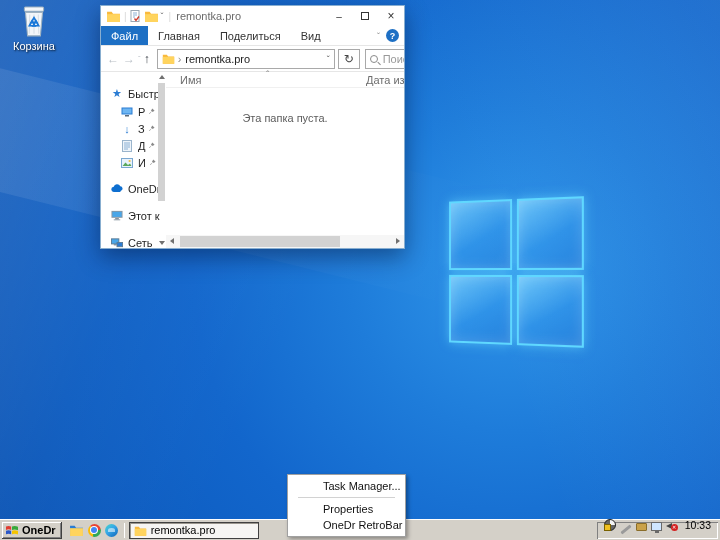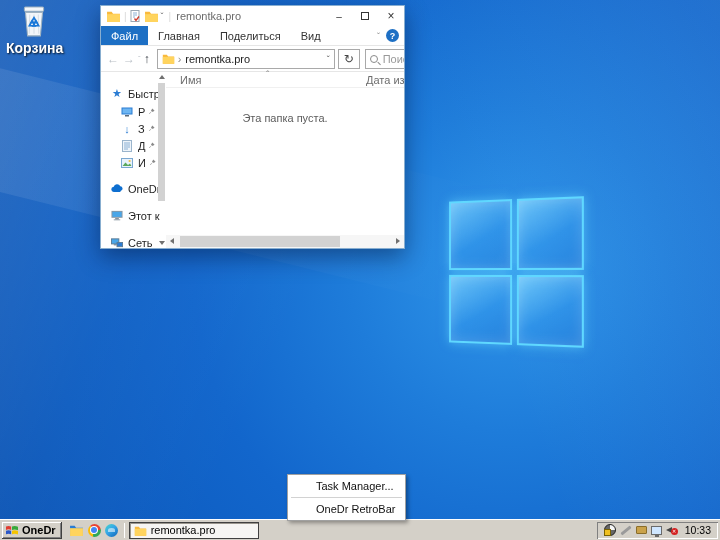--- a/index.html
+++ b/index.html
@@ -18,21 +18,21 @@
   .winlogo { position:absolute; left:444px; top:199px; width:140px; height:146px;
     transform: perspective(520px) rotateY(-16deg); display:grid;
     grid-template-columns:1fr 1fr; grid-template-rows:1fr 1fr; gap:5px; }
   .winlogo .pane { border:2px solid #5fd8ff;
     background: linear-gradient(150deg, rgba(130,215,255,0.75), rgba(50,150,235,0.55) 55%, rgba(35,125,218,0.65));
     box-shadow: 0 0 10px rgba(110,220,255,0.55), inset 0 0 14px rgba(255,255,255,0.18); }
 
   
   .desk-icon { position:absolute; left:6px; top:6px; width:56px; text-align:center; color:#fff; }
   .desk-icon .glyph { width:30px; height:32px; margin:0 auto 2px; display:block; }
-  .desk-icon .lbl { text-shadow: 1px 1px 2px rgba(0,0,0,0.85); font-size:14px;font-weight:bold; }
+  .desk-icon .lbl { text-shadow: 1px 1px 2px rgba(0,0,0,0.85); font-size:11px; }
 
   
   .window { position:absolute; left:100px; top:5px; width:305px; height:244px;
     background:#fff; border:1px solid #88aed0; box-shadow: 0 8px 22px rgba(0,15,50,0.45);
     display:flex; flex-direction:column; overflow:hidden; }
   .titlebar { height:20px; display:flex; align-items:center; padding-left:5px; flex:0 0 auto; }
   .titlebar .sep { color:#d8d8d8; margin:0 3px; font-size:10px; }
   .titlebar .ttl { color:#6b6b6b; margin-left:2px; white-space:nowrap; }
   .titlebar .spacer { flex:1; }
   .cap-btn { width:26px; height:20px; display:flex; align-items:center; justify-content:center; color:#333; font-size:10px; }
@@ -101,21 +101,21 @@
   .statusbar .spacer { flex:1; }
   .view-btn { width:18px; height:14px; display:flex; align-items:center; justify-content:center; margin-left:1px; }
   .view-btn.sel { border:1px solid #7ab0e8; background:#e5f1fb; }
   .vb-list { display:flex; flex-direction:column; gap:1px; }
   .vb-list i { display:block; width:9px; height:1.5px; background:#4a78a8; }
   .vb-thumb { width:10px; height:8px; border:1px solid #8aa0b8; background:#dfe9f2; }
 
   
   .ctxmenu { position:absolute; left:287px; top:474px; width:119px; background:#fff;
     border:1px solid #a0a0a0; box-shadow: inset 1px 1px 0 #fff, 2px 2px 4px rgba(0,0,0,0.35);
-    padding:3px 1px; z-index:40; }
+    padding:3px 8px; z-index:40; }
   .ctx-item { height:16px; line-height:16px; padding-left:27px; color:#111; white-space:nowrap; }
   .ctx-sep { border-top:1px solid #d2d2d2; margin:3px 2px; }
 
   
   .taskbar { position:absolute; left:0; bottom:0; width:720px; height:21px; background:#d4d0c8;
     border-top:1px solid #fff; display:flex; align-items:center; padding:0 2px; z-index:30; }
   .raised { box-shadow: inset -1px -1px 0 #404040, inset 1px 1px 0 #fff, inset -2px -2px 0 #808080; }
   .startbtn { height:17px; padding:0 6px 0 3px; display:flex; align-items:center; gap:3px;
     background:#d4d0c8; font-weight:bold; color:#000; flex:0 0 auto; }
   .flag { width:14px; height:12px; display:block; }
@@ -127,21 +127,21 @@
     border-radius:50%; background:#4285f4; box-shadow:0 0 0 1px #fff; }
   .edge { width:13px; height:13px; border-radius:50%;
     background: linear-gradient(140deg, #49d6c9 0%, #35a7e8 45%, #0d63b8 100%); position:relative; }
   .edge::after { content:""; position:absolute; left:3px; top:4px; width:7px; height:4px;
     border-radius:50% 50% 0 0; background:rgba(255,255,255,0.55); }
   .tb-divider { width:1px; height:15px; background:#808080; border-right:1px solid #fff; margin:0 4px 0 6px; flex:0 0 auto; }
   .taskbtn { height:17px; width:130px; display:flex; align-items:center; gap:4px; padding:0 4px;
     background:#f6f5f3; border:1px solid #404040; box-shadow: inset 1px 1px 0 #9a968e; color:#000; flex:0 0 auto; }
   .taskbtn .lbl { white-space:nowrap; overflow:hidden; }
   .tb-spacer { flex:1; }
-  .tray { height:17px; display:flex; align-items:center; gap:4px; padding:8px 7px;
+  .tray { height:17px; display:flex; align-items:flex-end; gap:4px; padding:8px 7px;
     box-shadow: inset 1px 1px 0 #808080, inset -1px -1px 0 #fff; flex:0 0 auto; }
   .tray .clock { margin-left:3px; color:#000; font-size:10.5px; }
   .tray-shield { width:12px; height:12px; border-radius:50%; border:1px solid #222; position:relative;
     background: conic-gradient(#f5f5f5 0 90deg, #666 0 180deg, #f5f5f5 0 270deg, #666 0); }
   .tray-shield::after { content:""; position:absolute; left:-1px; bottom:-1px; width:5px; height:5px;
     background:#f0c020; border:1px solid #7a6200; }
   .tray-pen { width:12px; height:3px; background:#9a9a9a; transform:rotate(-40deg); border-radius:1px; }
   .tray-plug { width:11px; height:8px; background:#caa24a; border:1px solid #8a6d2a; border-radius:1px; }
   .tray-net { width:11px; height:9px; border:1px solid #6a6a6a; background:#cfe6ff; position:relative; }
   .tray-net::after { content:""; position:absolute; left:3px; bottom:-3px; width:4px; height:2px; background:#6a6a6a; }
@@ -363,20 +363,21 @@
         <span class="h-right"></span>
       </div>
     </div>
   </div>
 
 </div>
 
 <div class="ctxmenu">
   <div class="ctx-item"><span>Task Manager...</span></div>
   <div class="ctx-sep"></div>
+  <div class="ctx-item"><span>Properties</span></div>
   <div class="ctx-item"><span>OneDr RetroBar</span></div>
 </div>
 
 <div class="taskbar">
   <div class="startbtn raised">
     <svg class="flag" viewBox="0 0 16 14">
       <path d="M1 3 C3 2 5 2 7 3 L7 7 C5 6 3 6 1 7 Z" fill="#e03c31"></path>
       <path d="M8 3 C10 2 12 2 15 3.2 L15 7.2 C12 6.2 10 6.2 8 7 Z" fill="#36a93a"></path>
       <path d="M1 8 C3 7 5 7 7 8 L7 12 C5 11 3 11 1 12 Z" fill="#2a57c8"></path>
       <path d="M8 8 C10 7 12 7 15 8.2 L15 12.2 C12 11.2 10 11.2 8 12 Z" fill="#f5c400"></path>

